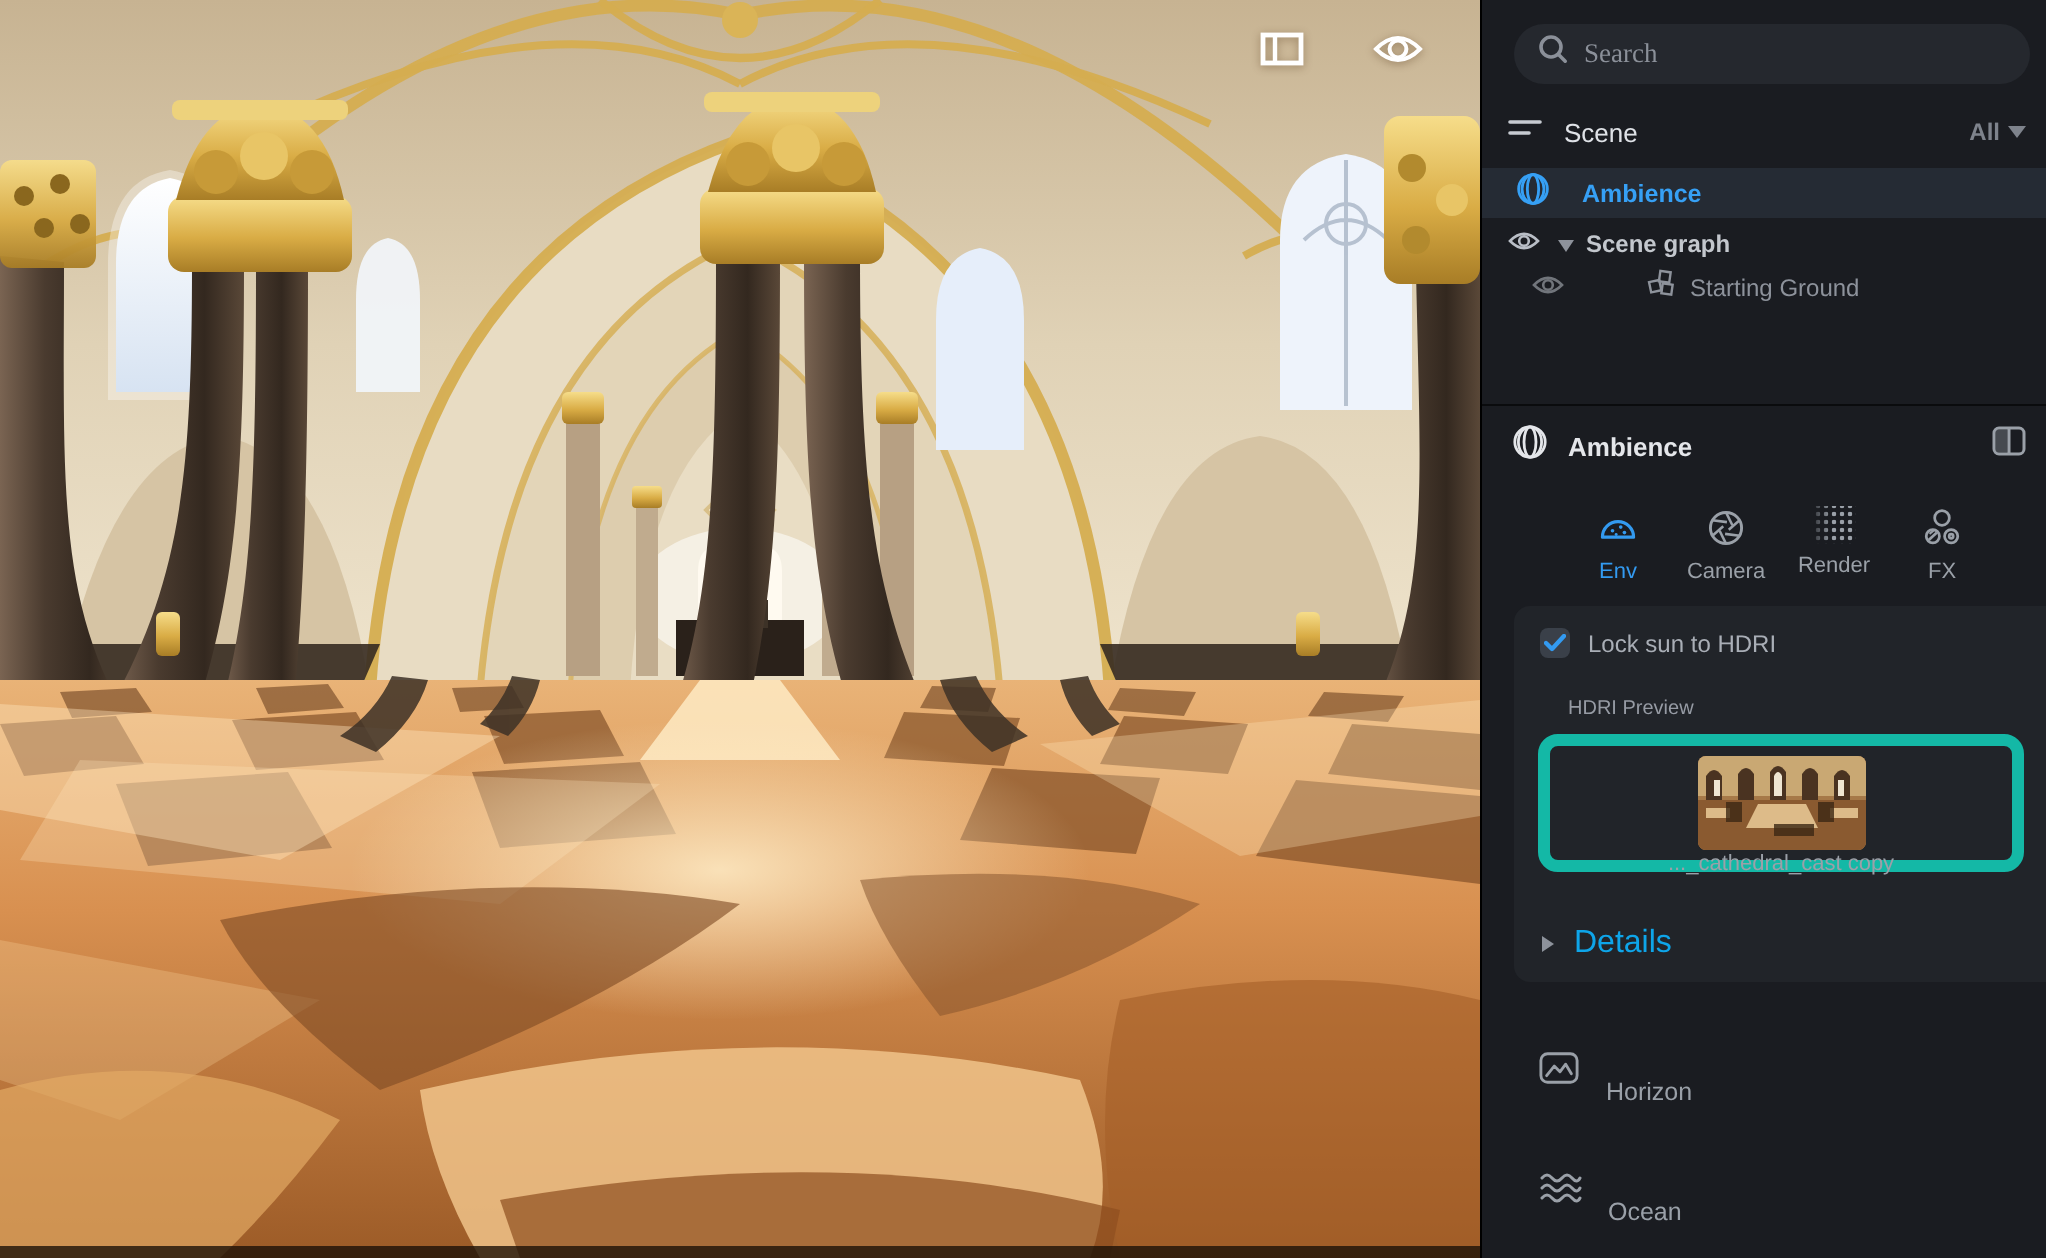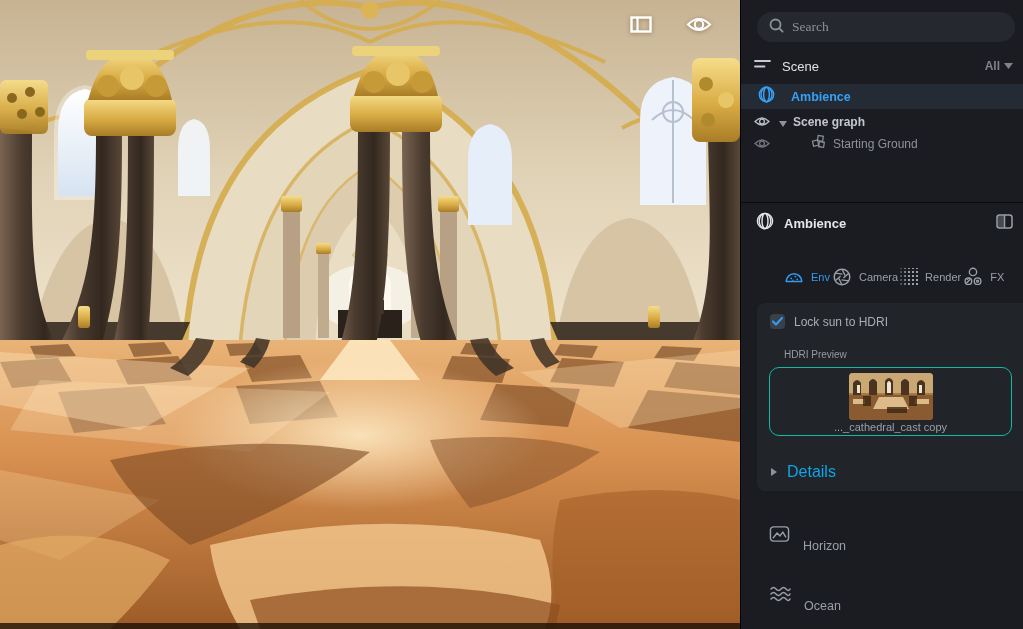--- a/index.html
+++ b/index.html
@@ -23,42 +23,42 @@
   .scene-header { position:absolute; left:0; right:0; top:54px; height:24px; display:flex; align-items:center; padding:0 10px 0 13px; }
   .scene-header .title { margin-left:11px; font-size:13px; font-weight:400; color:#dfe2e7; }
   .scene-filter { margin-left:auto; display:flex; align-items:center; gap:4px; color:#7e838c; font-size:12px; font-weight:600; cursor:pointer; }
 
   .tree-row { position:absolute; left:0; right:0; display:flex; align-items:center; }
   .row-ambience { top:84px; height:25px; background:#252b34; padding-left:17px; cursor:pointer; }
   .row-ambience .lbl { margin-left:16px; color:#36a0f5; font-weight:700; font-size:12.5px; }
   .row-scenegraph { top:111px; height:21px; padding-left:13px; cursor:pointer; }
   .row-scenegraph .lbl { margin-left:6px; color:#c3c7cd; font-weight:700; font-size:12px; }
   .row-scenegraph .caret { margin-left:9px; }
-  .row-startground { top:133px; height:21px; padding-left:13px; cursor:pointer; }
+  .row-startground { top:133px; height:21px; padding-left:25px; cursor:pointer; }
   .row-startground .lbl { margin-left:7px; color:#8d929b; font-size:12px; }
   .row-startground .prefab { margin-left:41px; }
 
   .panel-divider { position:absolute; left:0; right:0; top:202px; height:1px; background:#0a0b0d; }
 
   .insp-header { position:absolute; left:0; right:0; top:211px; height:24px; display:flex; align-items:center; padding:0 10px 0 15px; }
   .insp-header .title { margin-left:10px; font-size:13px; font-weight:700; color:#e4e6ea; }
   .insp-header .split { margin-left:auto; cursor:pointer; }
 
   .tabs { position:absolute; left:41px; top:253px; width:216px; height:48px; display:flex; }
-  .tab { flex:1; display:flex; flex-direction:row; align-items:center; justify-content:flex-start; gap:5px; cursor:pointer; color:#9aa0a8; }
+  .tab { flex:1; display:flex; flex-direction:column; align-items:center; justify-content:flex-start; gap:5px; cursor:pointer; color:#9aa0a8; }
   .tab .tlabel { font-size:11px; }
   .tab.active { color:#339af0; }
   .tab.active .tlabel { color:#339af0; }
 
   .env-section { position:absolute; left:16px; right:0; top:303px; height:188px; background:#212429; border-radius:8px 0 0 8px; }
   .lock-row { position:absolute; left:13px; top:11px; display:flex; align-items:center; gap:9px; cursor:pointer; }
   .checkbox { width:15px; height:15px; border-radius:4px; background:#3a4049; display:flex; align-items:center; justify-content:center; }
   .lock-row .lbl { font-size:12px; color:#a9aeb6; }
   .hdri-label { position:absolute; left:27px; top:46px; font-size:10px; color:#969ba4; }
-  .preview-card { position:absolute; left:12px; right:11px; top:64px; height:69px; border:1px solid #14b8a6; border-radius:10px; cursor:pointer; }
+  .preview-card { position:absolute; left:12px; right:11px; top:64px; height:69px; border:6px solid #14b8a6; border-radius:10px; cursor:pointer; }
   .thumb { position:absolute; left:50%; transform:translateX(-50%); top:5px; width:84px; height:47px; border-radius:4px; overflow:hidden; background:#6b4a2c; }
   .filename { position:absolute; left:0; right:0; top:53px; text-align:center; font-size:11px; color:#9ba0a8; white-space:nowrap; }
   .details-row { position:absolute; left:14px; top:160px; display:flex; align-items:center; gap:10px; cursor:pointer; }
   .details-row .lbl { font-size:16px; color:#0ea5e9; }
 
   .collapsed-row { position:absolute; left:28px; right:0; height:26px; display:flex; align-items:center; gap:13px; cursor:pointer; }
   .row-horizon { top:521px; }
   .row-ocean { top:581px; }
   .collapsed-row .lbl { font-size:12.5px; color:#9aa0a8;margin-top:24px; }
 

